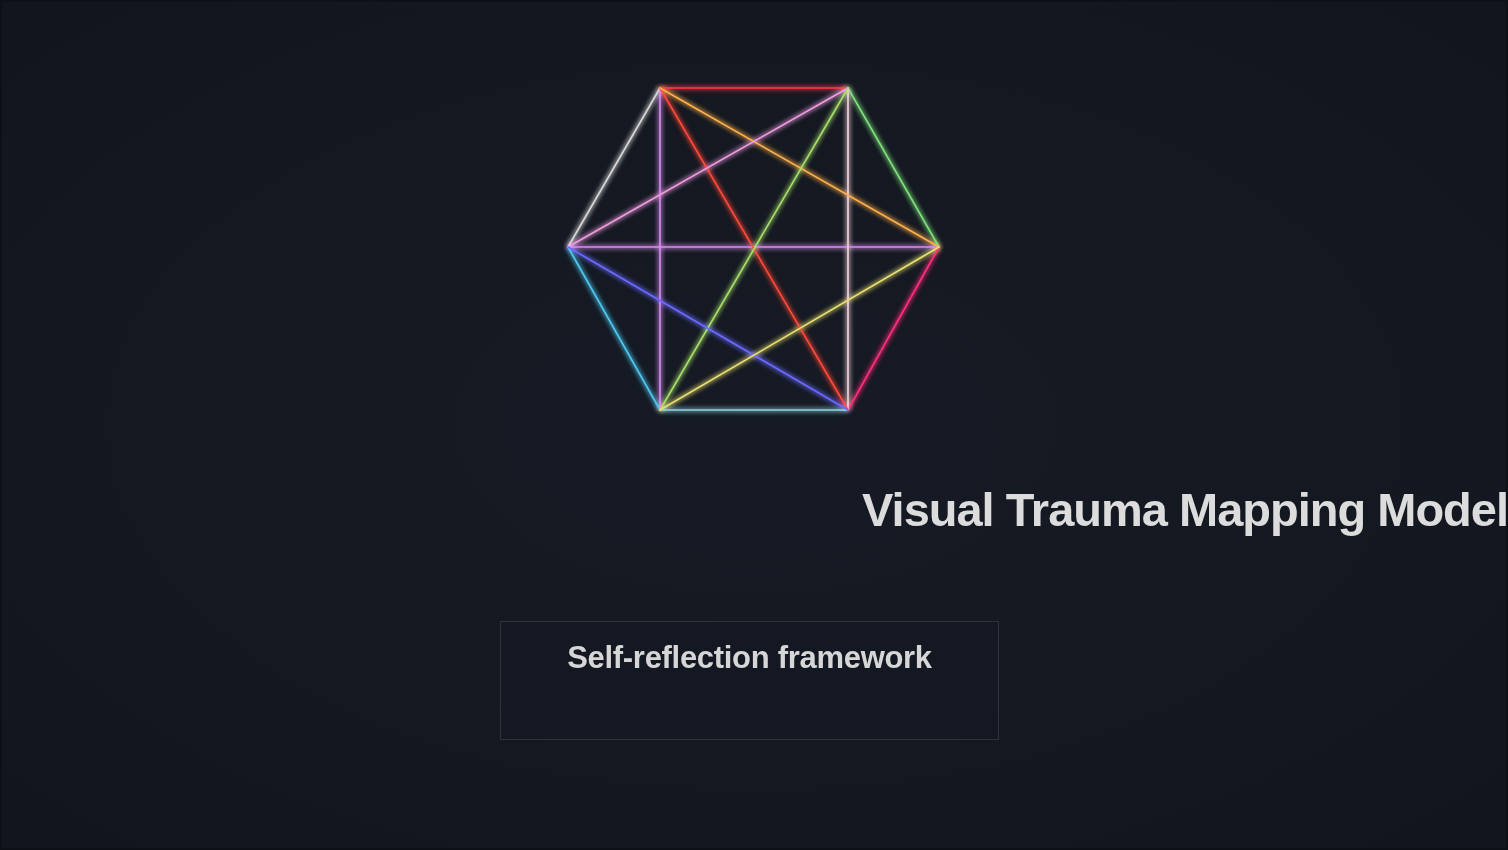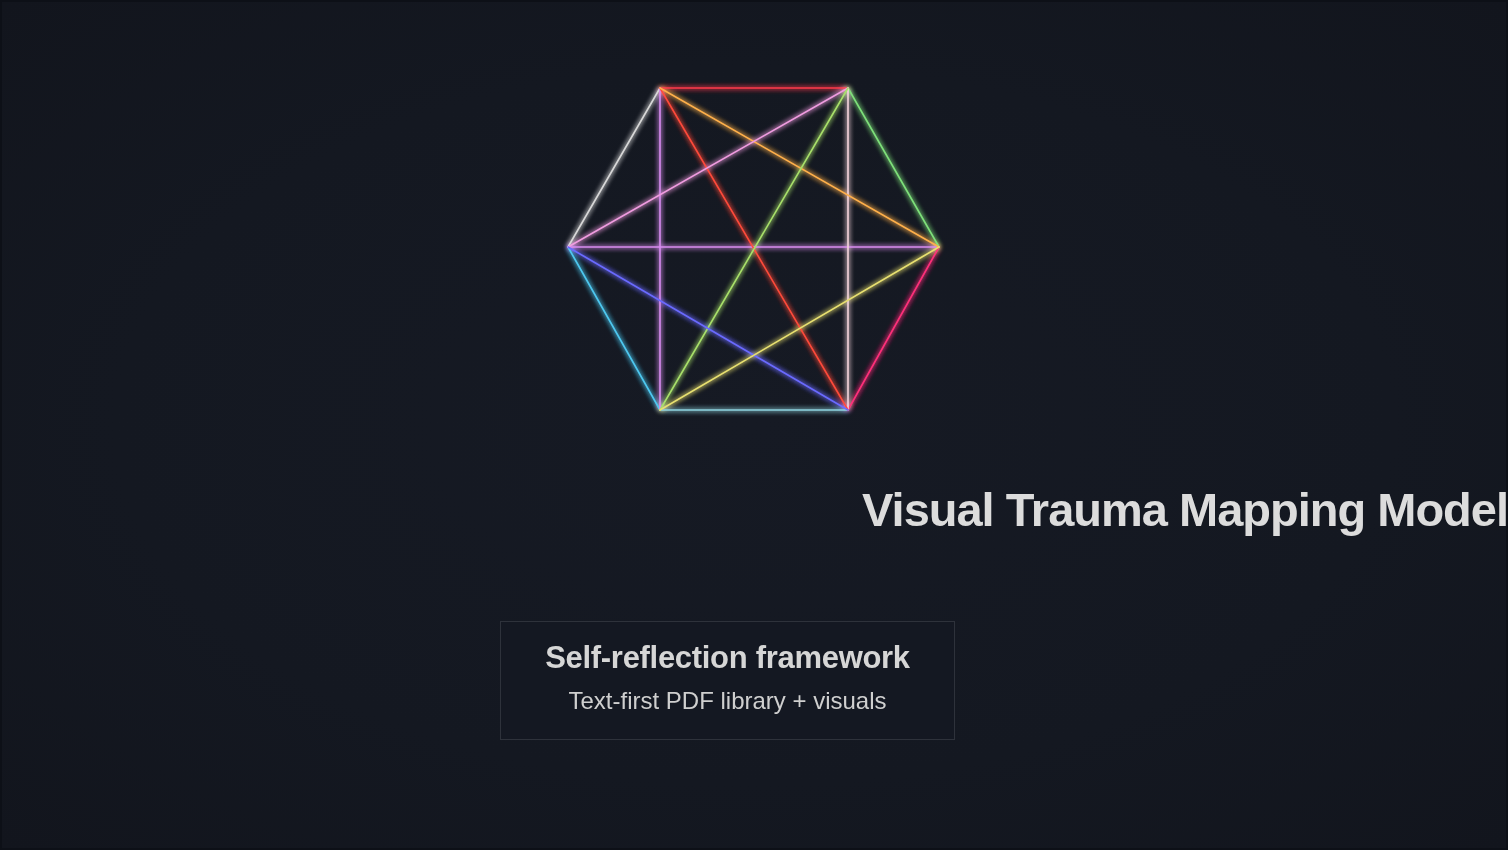--- a/index.html
+++ b/index.html
@@ -18,21 +18,21 @@
     .logo {
       position: absolute; left: 0; top: 0; width: 1508px; height: 500px;
     }
     .title {
       position: absolute; left: 0; right: 0; top: 481px;
       text-align: right; color: #dcdcdc;
       font-size: 47px; font-weight: bold; letter-spacing: -1px;
       line-height: 58px;
     }
     .card {
-      position: absolute; left: 500px; top: 621px; width: 455px; height: 119px;
+      position: absolute; left: 500px; top: 621px; width: 499px; height: 119px;
       box-sizing: border-box; border: 1px solid #2e323b;
       background: #141822;
       text-align: center;
     }
     .card-title {
       margin-top: 16px; color: #d6d6d6;
       font-size: 31px; font-weight: bold; letter-spacing: -0.3px; line-height: 40px;
     }
     .card-sub {
       margin-top: 8px; color: #cfcfcf;
@@ -71,14 +71,13 @@
       <line x1="848" y1="88" x2="660" y2="410" stroke="#a8e06a"></line>
       <line x1="568" y1="247" x2="848" y2="410" stroke="#6a6aff"></line>
       <line x1="660" y1="410" x2="939" y2="247" stroke="#e8e070"></line>
     </g>
 </svg>
 
 <div class="title">Visual Trauma Mapping Model</div>
 
 <div class="card">
   <div class="card-title">Self-reflection framework</div>
-  <div class="card-sub">Text-first PDF library + visuals</div>
 </div>
 
 </body></html>

